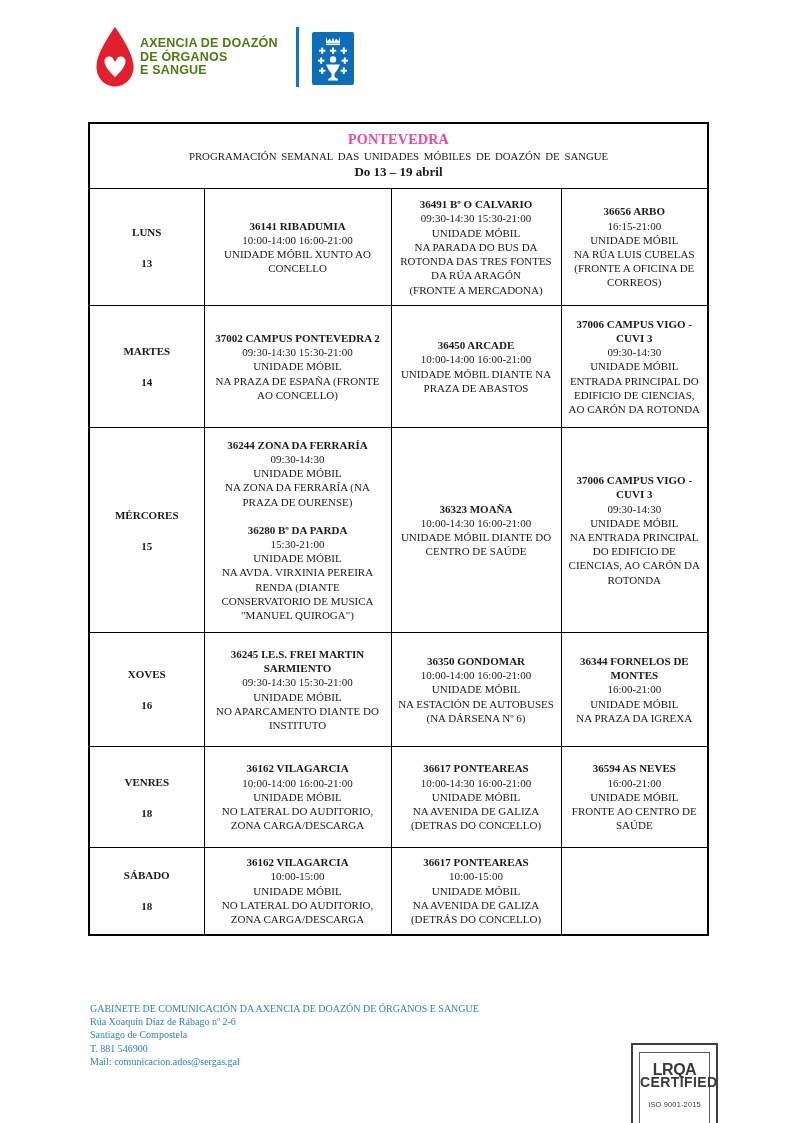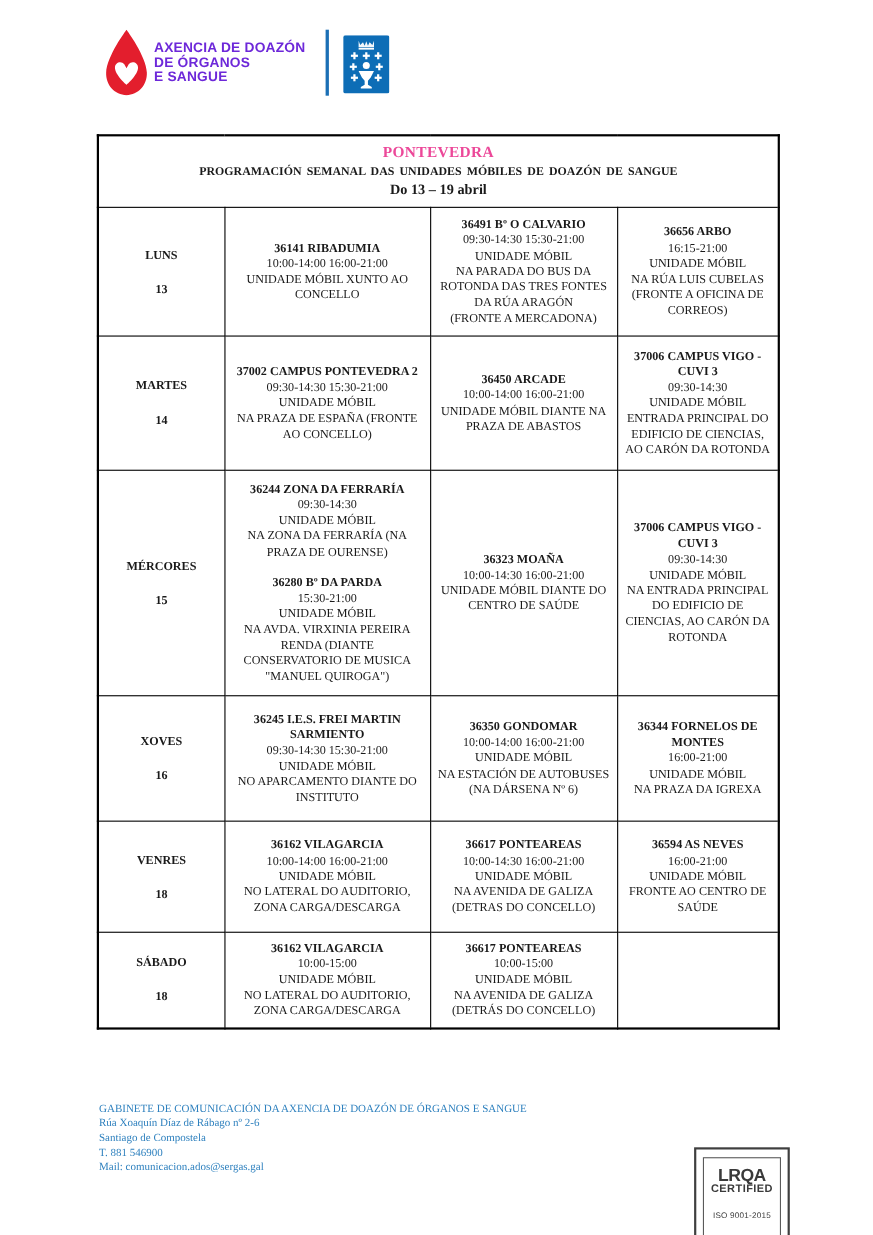--- a/index.html
+++ b/index.html
@@ -8,34 +8,34 @@
     overflow:hidden;margin:0 auto;
     font-family:"Liberation Serif","DejaVu Serif",serif;color:#1a1a1a;
   }
   
   .brand{position:absolute;left:96px;top:27px;width:300px;height:64px;}
   .drop-icon{position:absolute;left:0;top:0;}
   .brand-text{
     position:absolute;left:44px;top:10px;
     font-family:"Liberation Sans","DejaVu Sans",sans-serif;
     font-weight:bold;font-size:12.5px;line-height:13.5px;
-    letter-spacing:.2px;color:#6d28d9;white-space:nowrap;
+    letter-spacing:.2px;color:#4d7c0f;white-space:nowrap;
   }
   .brand-divider{position:absolute;left:200px;top:0;width:3px;height:60px;background:#1b6fb5;}
   .xunta-icon{position:absolute;left:216px;top:5px;}
   
   table.schedule{
     position:absolute;left:88px;top:122px;width:619px;
     border-collapse:collapse;table-layout:fixed;
     border:2px solid #000;
   }
   table.schedule td,table.schedule th{border:1px solid #000;vertical-align:middle;padding:2px 5px;}
   th.table-head{height:60px;text-align:center;padding:3px 4px;}
   .province{font-size:14px;font-weight:bold;color:#ec4899;letter-spacing:.3px;margin-bottom:2px;}
-  .subtitle{font-size:10.8px;font-weight:bold;word-spacing:2px;margin-bottom:2px;}
+  .subtitle{font-size:10.8px;font-weight:normal;word-spacing:2px;margin-bottom:2px;}
   .daterange{font-size:13px;font-weight:bold;text-align:center;}
   tbody tr:nth-child(1){height:117px;}
   tbody tr:nth-child(2){height:122px;}
   tbody tr:nth-child(3){height:205px;}
   tbody tr:nth-child(4){height:114px;}
   tbody tr:nth-child(5){height:101px;}
   tbody tr:nth-child(6){height:87px;}
   td.day-cell{text-align:center;font-weight:bold;font-size:11px;}
   .day-number{margin-top:19px;}
   td.loc-cell{text-align:center;font-size:11px;line-height:14.2px;}
@@ -51,21 +51,21 @@
   .badge{
     position:absolute;left:631px;top:1043px;width:87px;height:90px;
     border:2px solid #3f3f3f;background:#fff;box-sizing:border-box;
     font-family:"Liberation Sans","DejaVu Sans",sans-serif;color:#3a3a3a;
   }
   .badge-inner{
     position:absolute;left:6px;top:7px;right:6px;height:86px;
     border:1px solid #5a5a5a;text-align:center;box-sizing:border-box;
   }
   .badge-brand{font-size:16px;font-weight:bold;letter-spacing:-.5px;margin-top:9px;line-height:15px;}
-  .badge-certified{font-size:10px;font-weight:bold;letter-spacing:.4px;line-height:10px;}
+  .badge-certified{font-size:14px;font-weight:bold;letter-spacing:.4px;line-height:10px;}
   .badge-standard{font-size:7.4px;font-weight:normal;margin-top:13px;letter-spacing:.2px;}
 </style>
 </head>
 <body>
 
 <div class="sheet">
 
   <div class="brand">
     <svg class="drop-icon" width="38" height="60" viewBox="0 0 38 60">
       <path d="M19 0 C19 0 1 24 0.5 39 C0 50.5 8.5 59.5 19 59.5 C29.5 59.5 38 50.5 37.5 39 C37 24 19 0 19 0 Z" fill="#e31e2d"></path>

